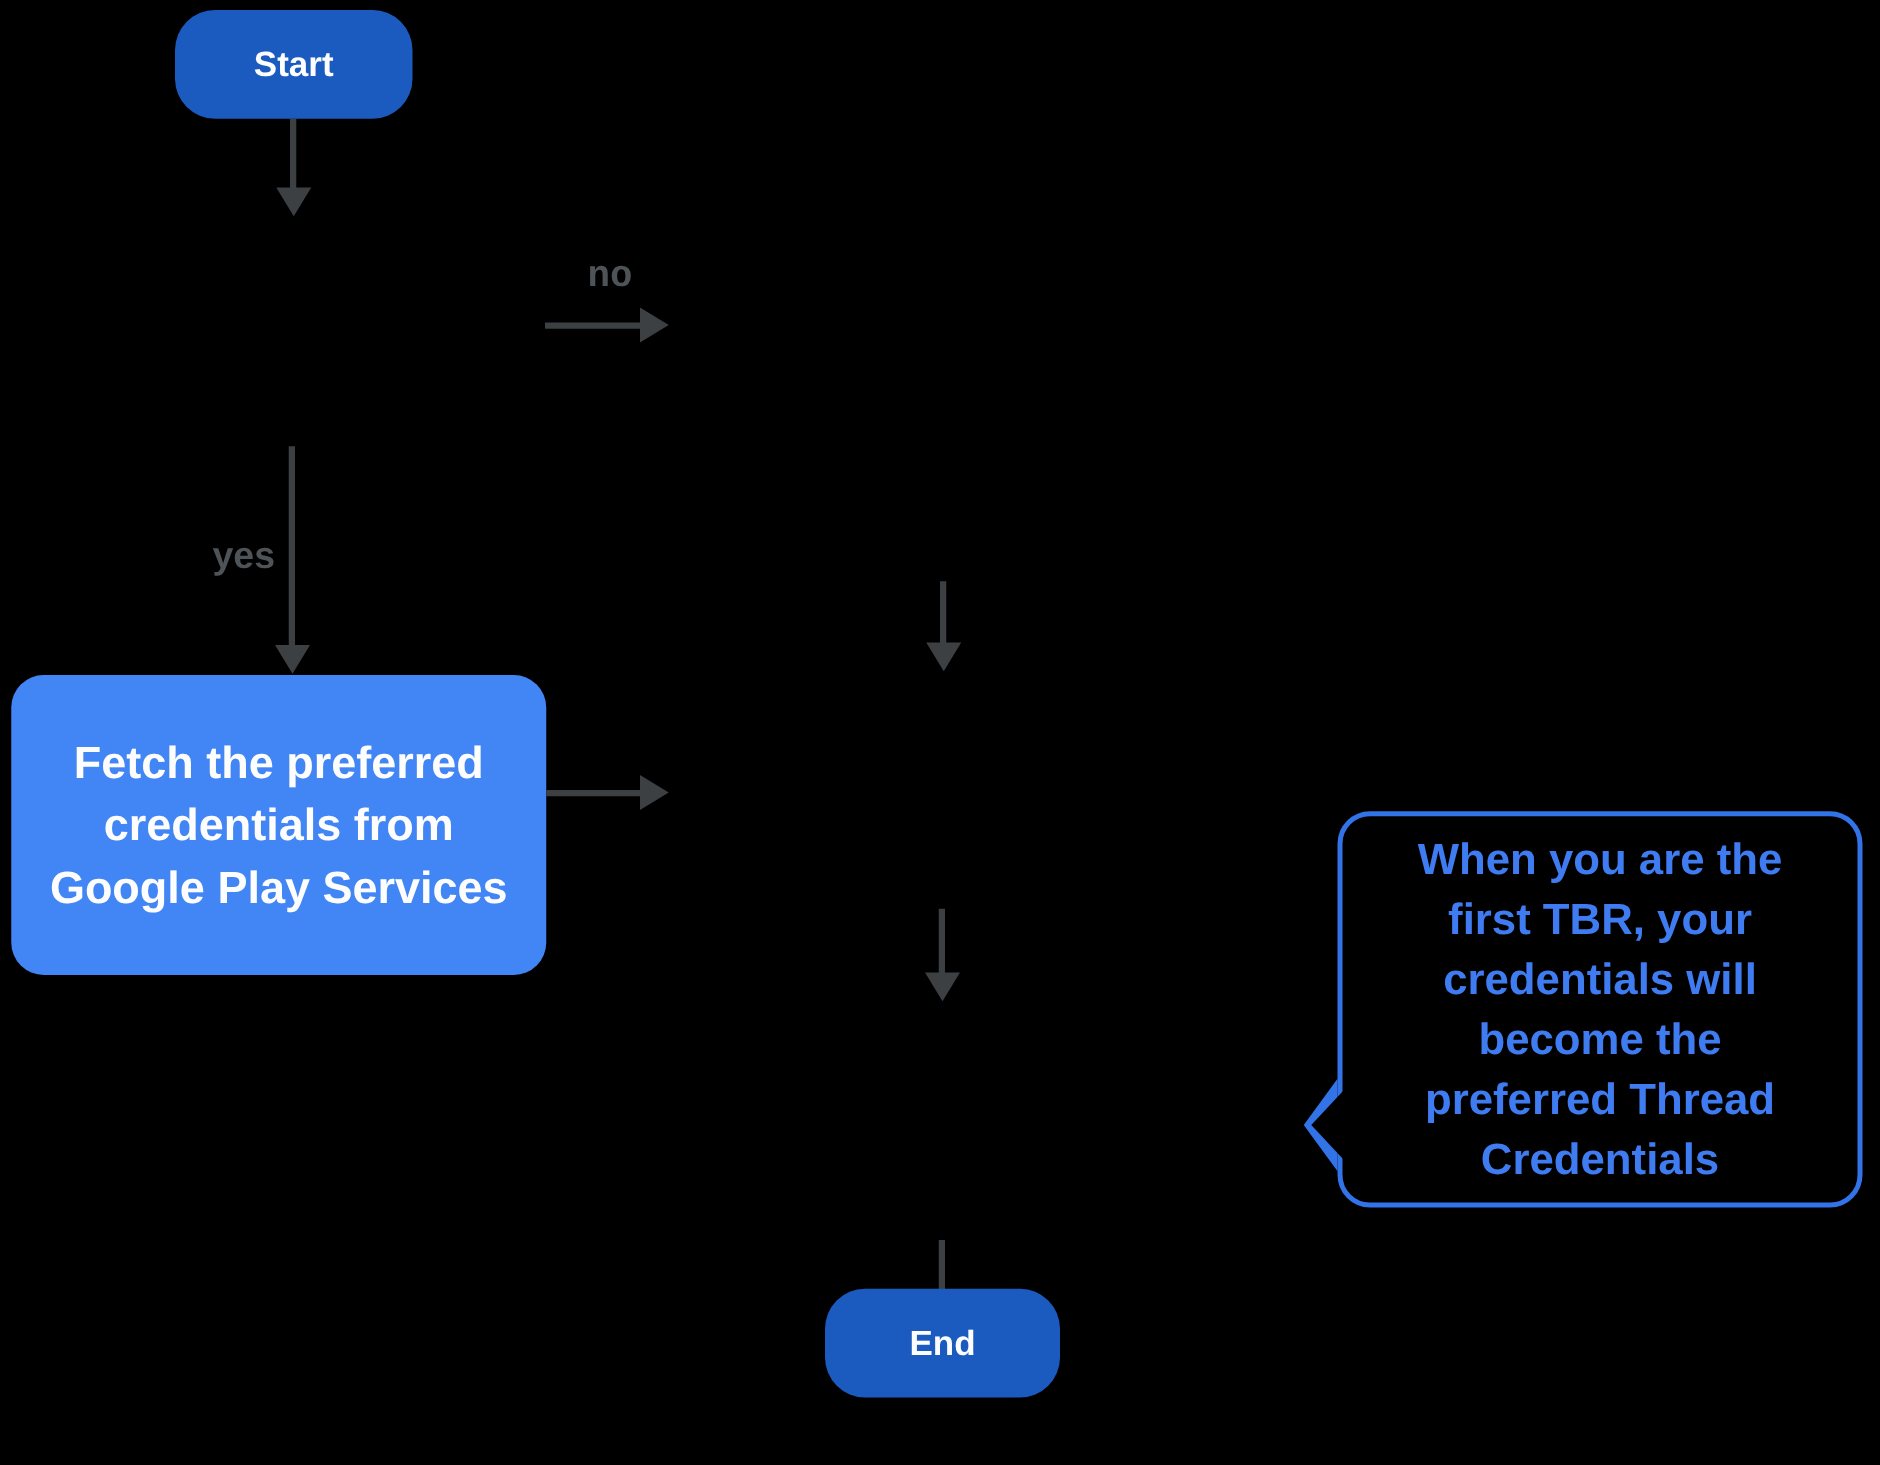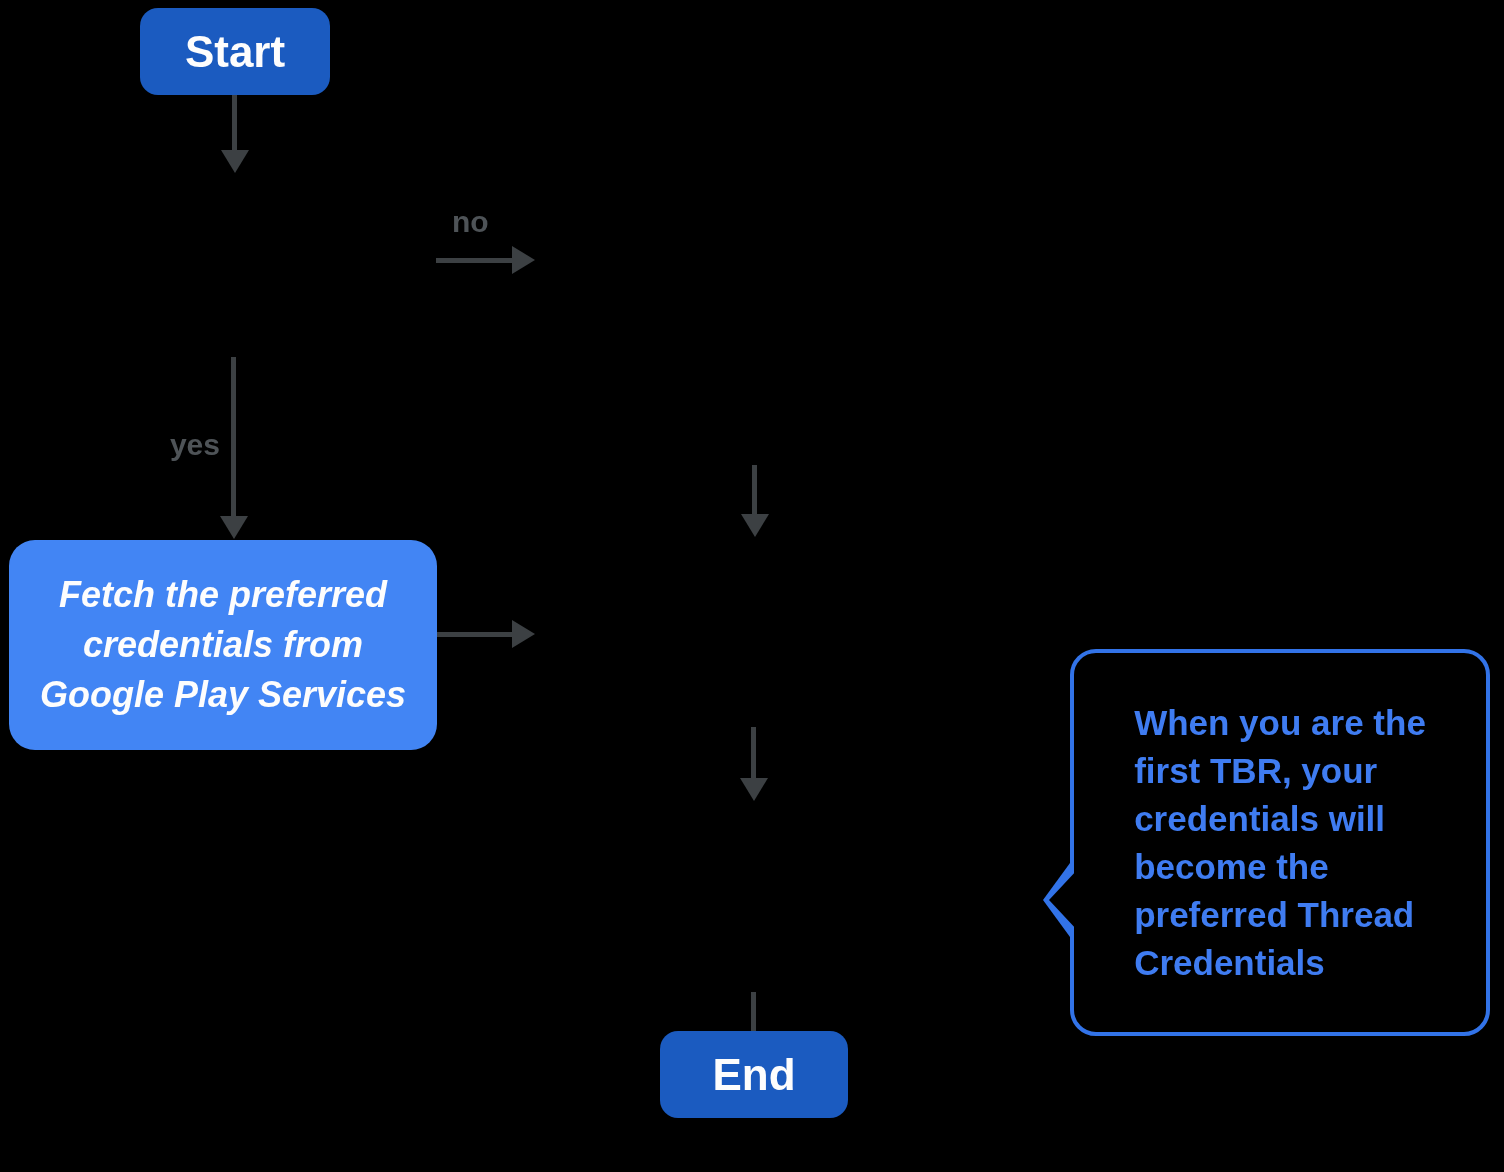--- a/index.html
+++ b/index.html
@@ -18,25 +18,25 @@
     font-family:"Liberation Sans","DejaVu Sans",sans-serif;overflow:hidden;
   }
   .node{
     position:absolute;display:flex;align-items:center;justify-content:center;
     text-align:center;color:var(--node-text,#fff);font-weight:700;
     white-space:pre-line;box-sizing:border-box;
   }
   .process,.decision{background:var(--node-fill,#4285f4);font-size:36px;line-height:50px;}
   .process{border-radius:26px;}
   .decision{border-radius:95px;line-height:48px;}
-  .terminal{background:var(--terminal-fill,#1b5bc0);border-radius:18px;font-size:44px;}
+  .terminal{background:var(--terminal-fill,#1b5bc0);border-radius:32px;font-size:28px;}
   #node-start{left:140px;top:8px;width:190px;height:87px;}
   #node-decision{left:8px;top:172px;width:428px;height:185px;}
   #node-use{left:540px;top:168px;width:428px;height:297px;}
-  #node-fetch{left:9px;top:540px;width:428px;height:210px;font-style:italic;}
+  #node-fetch{left:9px;top:540px;width:428px;height:240px;}
   #node-set{left:540px;top:539px;width:427px;height:188px;}
   #node-register{left:540px;top:803px;width:427px;height:189px;}
   #node-end{left:660px;top:1031px;width:188px;height:87px;}
 
   .edge-v{position:absolute;width:5px;background:var(--arrow,#3c4043);}
   .edge-h{position:absolute;height:5px;background:var(--arrow,#3c4043);}
   .ah-down{position:absolute;width:0;height:0;
     border-left:14px solid transparent;border-right:14px solid transparent;
     border-top:23px solid var(--arrow,#3c4043);}
   .ah-right{position:absolute;width:0;height:0;
@@ -52,28 +52,28 @@
   #ah-fetch-set{left:512px;top:620px;}
   #edge-use-set{left:752px;top:465px;height:51px;}
   #ah-use-set{left:741px;top:514px;}
   #edge-set-register{left:751px;top:727px;height:53px;}
   #ah-set-register{left:740px;top:778px;}
   #edge-register-end{left:751px;top:992px;height:53px;}
   #ah-register-end{left:740px;top:1044px;}
 
   .edge-label{position:absolute;color:var(--edge-label,#4e5357);
     font-size:30px;font-weight:700;}
-  #label-no{left:452px;top:205px;width:68px;text-align:left;}
+  #label-no{left:438px;top:205px;width:68px;text-align:right;font-family:Liberation Mono, monospace;}
   #label-yes{left:140px;top:428px;width:80px;text-align:right;}
 
   #callout{
-    position:absolute;left:1070px;top:649px;width:420px;height:387px;
+    position:absolute;left:1070px;top:649px;width:420px;height:317px;
     box-sizing:border-box;border:4px solid var(--callout-border,#3273e8);
     border-radius:26px;display:flex;align-items:center;justify-content:center;
-    text-align:left;color:var(--callout-text,#3f7cf1);
+    text-align:center;color:var(--callout-text,#3f7cf1);
     font-size:35px;line-height:48px;font-weight:700;white-space:pre-line;
   }
   #callout::before{content:"";position:absolute;left:-31px;top:210px;width:0;height:0;
     border-style:solid;border-width:37px 27px 37px 0;
     border-color:transparent var(--callout-border,#3273e8) transparent transparent;}
   #callout::after{content:"";position:absolute;left:-25px;top:216px;width:0;height:0;
     border-style:solid;border-width:31px 29px 31px 0;
     border-color:transparent var(--bg,#000) transparent transparent;}
 </style>
 </head>

